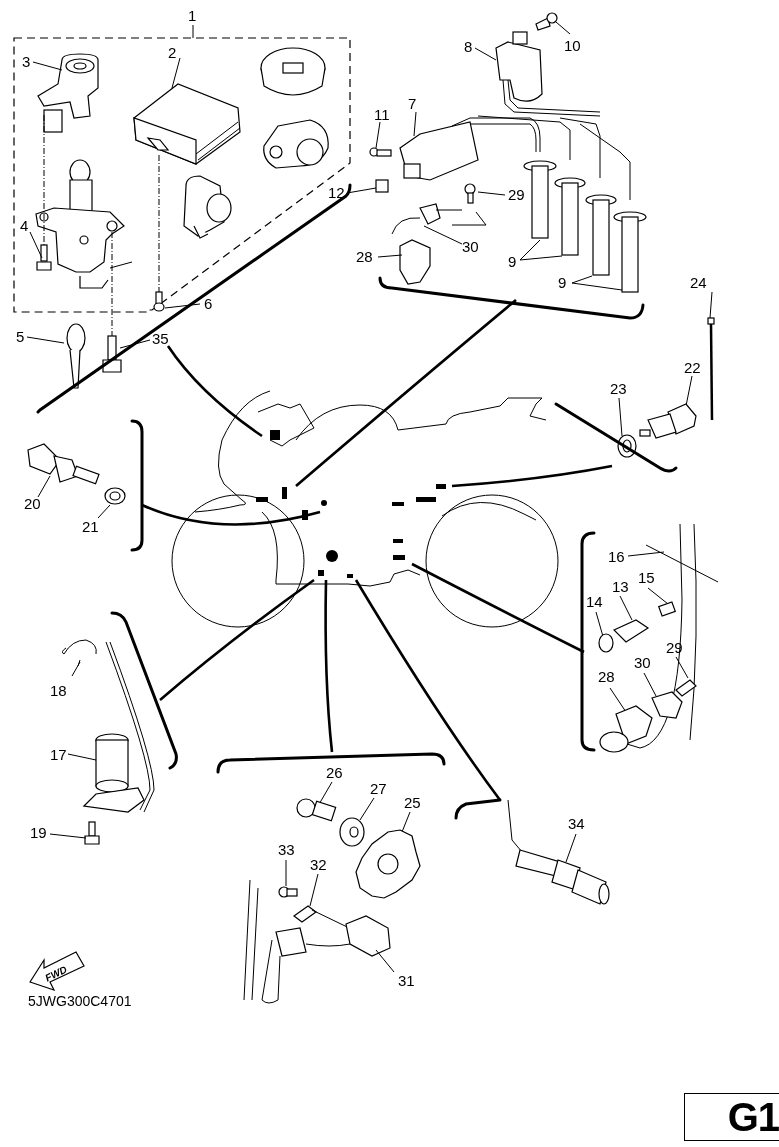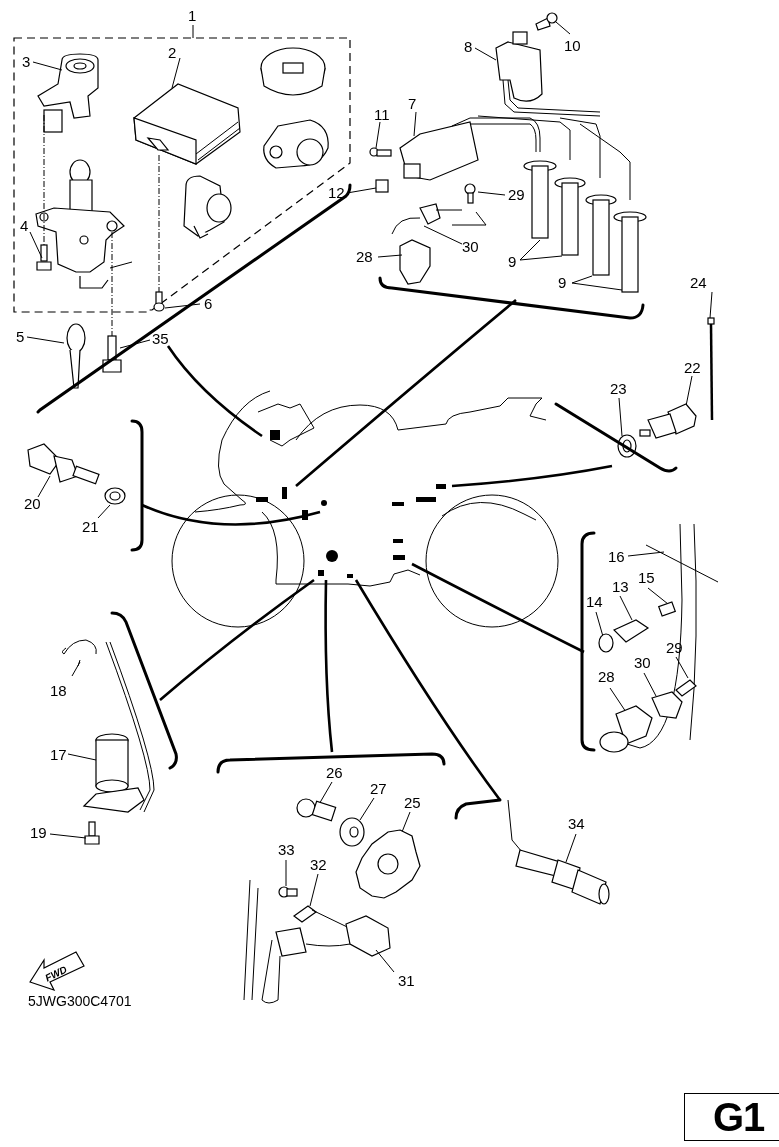--- a/index.html
+++ b/index.html
@@ -1,20 +1,20 @@
 <!DOCTYPE html>
 <html><head>
 <meta charset="utf-8">
 <style>
   html, body { margin:0; padding:0; background:#ffffff; }
   body { width:779px; height:1147px; position:relative; overflow:hidden; font-family:"Liberation Sans", sans-serif; color:#000; }
   #diagram { position:absolute; left:0; top:0; width:779px; height:1147px; }
   .lbl { font-family:"Liberation Sans", sans-serif; font-size:15px; fill:#000; }
   .code { font-family:"Liberation Sans", sans-serif; font-size:14px; fill:#000; }
-  .pg { position:absolute; right:0; top:1093px; width:95px; height:48px; border:1.5px solid #000; border-right:none; box-sizing:border-box; display:flex; align-items:center; justify-content:flex-start; font-family:"Liberation Sans", sans-serif; font-weight:bold; font-size:40px; letter-spacing:-1px; padding-left:28px; }
+  .pg { position:absolute; right:0; top:1093px; width:95px; height:48px; border:1.5px solid #000; border-right:none; box-sizing:border-box; display:flex; align-items:center; justify-content:flex-end; font-family:"Liberation Sans", sans-serif; font-weight:bold; font-size:40px; letter-spacing:-1px; padding-left:20px; }
   .thin { stroke:#000; stroke-width:1; fill:none; }
   .part { stroke:#000; stroke-width:1.2; fill:#fff; }
   .bracket { stroke:#000; stroke-width:3; fill:none; stroke-linecap:round; }
   .callout { stroke:#000; stroke-width:2.6; fill:none; }
   .dash { stroke:#000; stroke-width:1.2; fill:none; stroke-dasharray:8 5; }
   .dashdot { stroke:#000; stroke-width:1; fill:none; stroke-dasharray:6 2 1 2; }
 </style>
 </head>
 <body>
 

